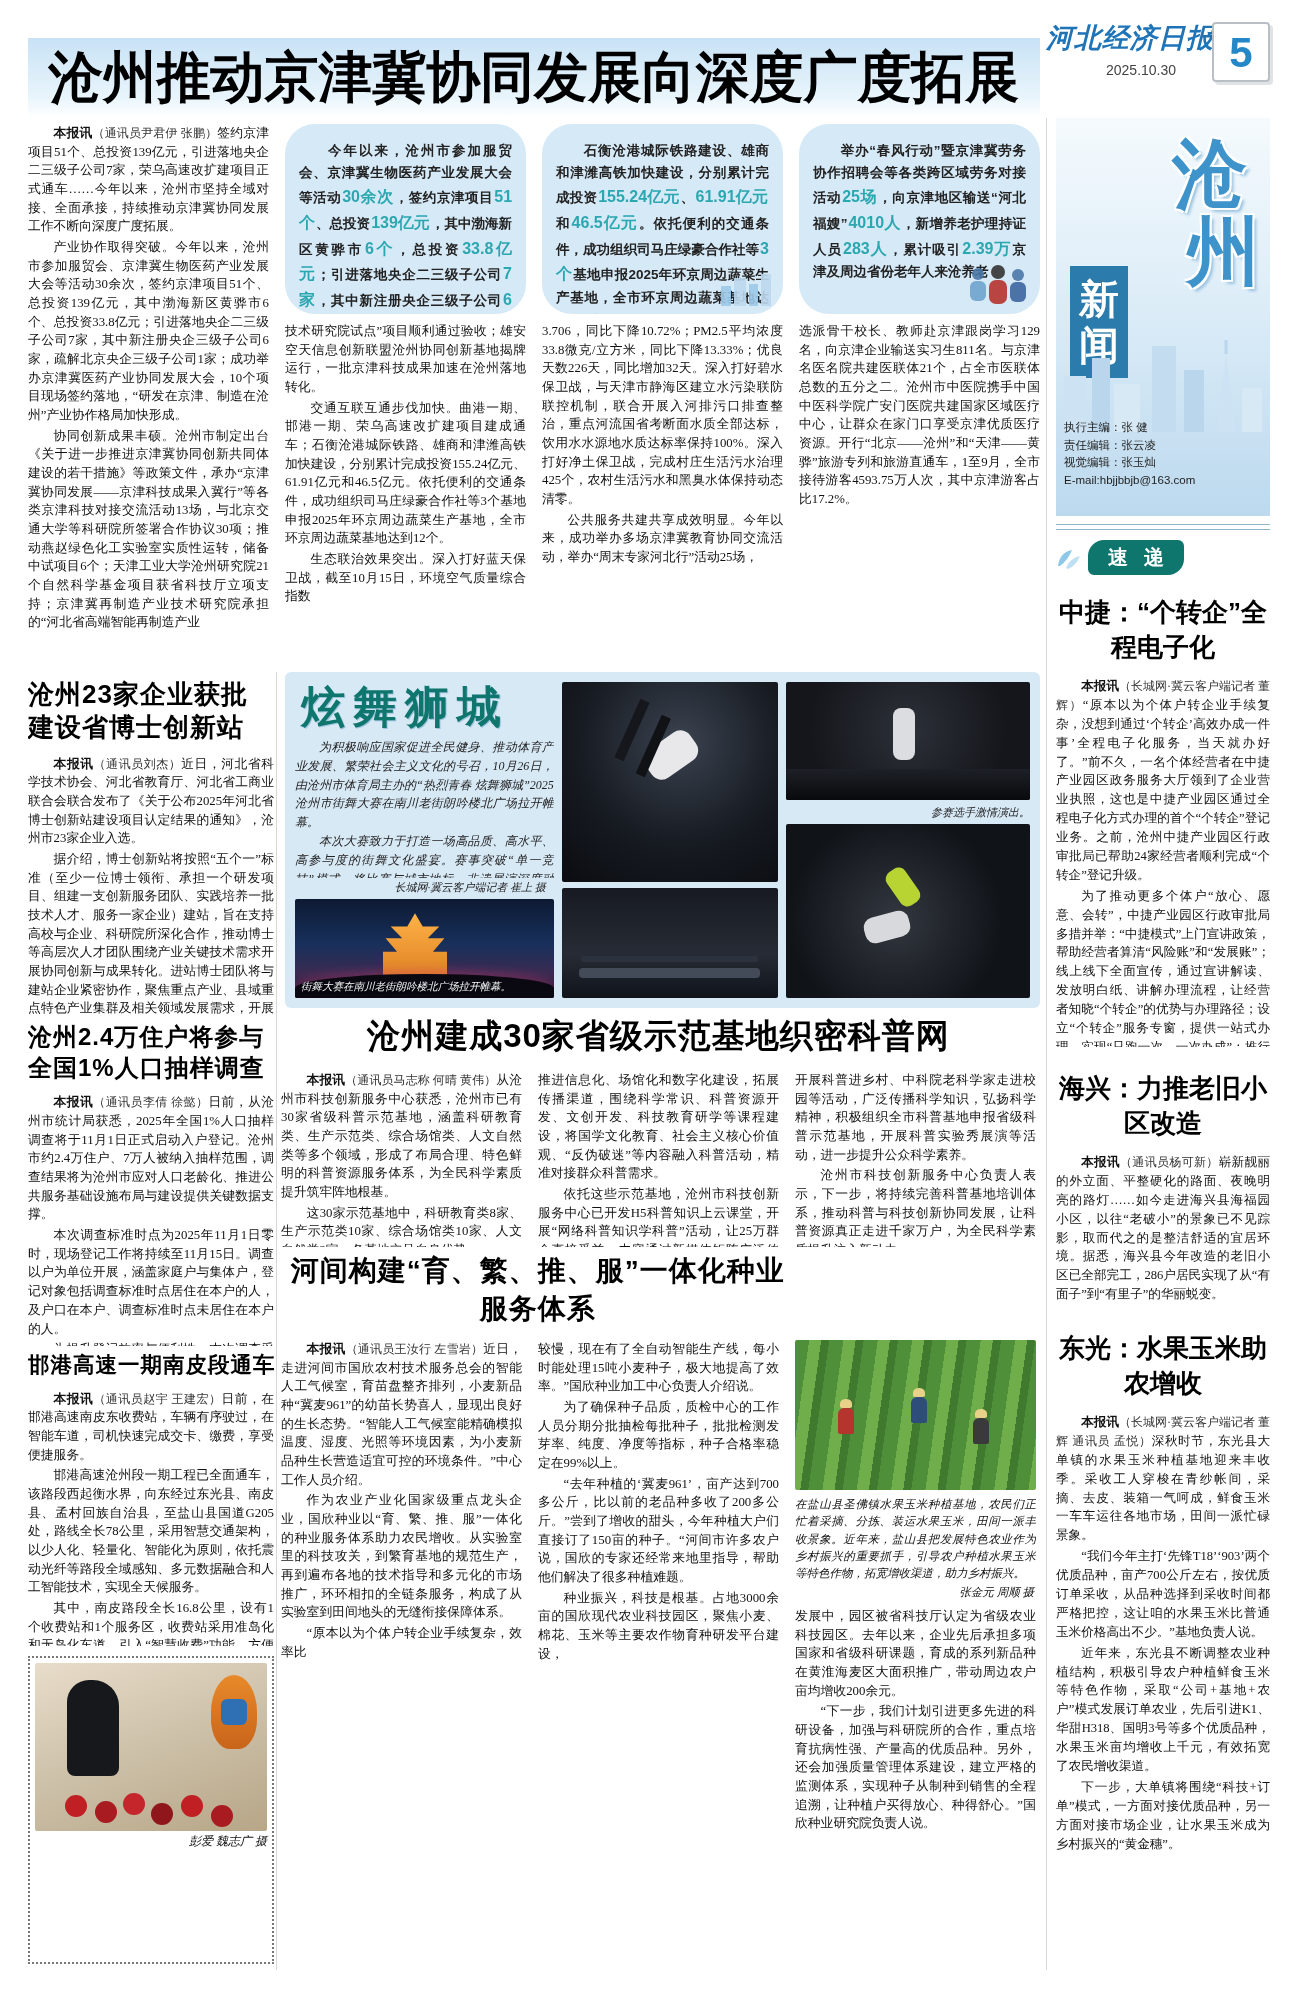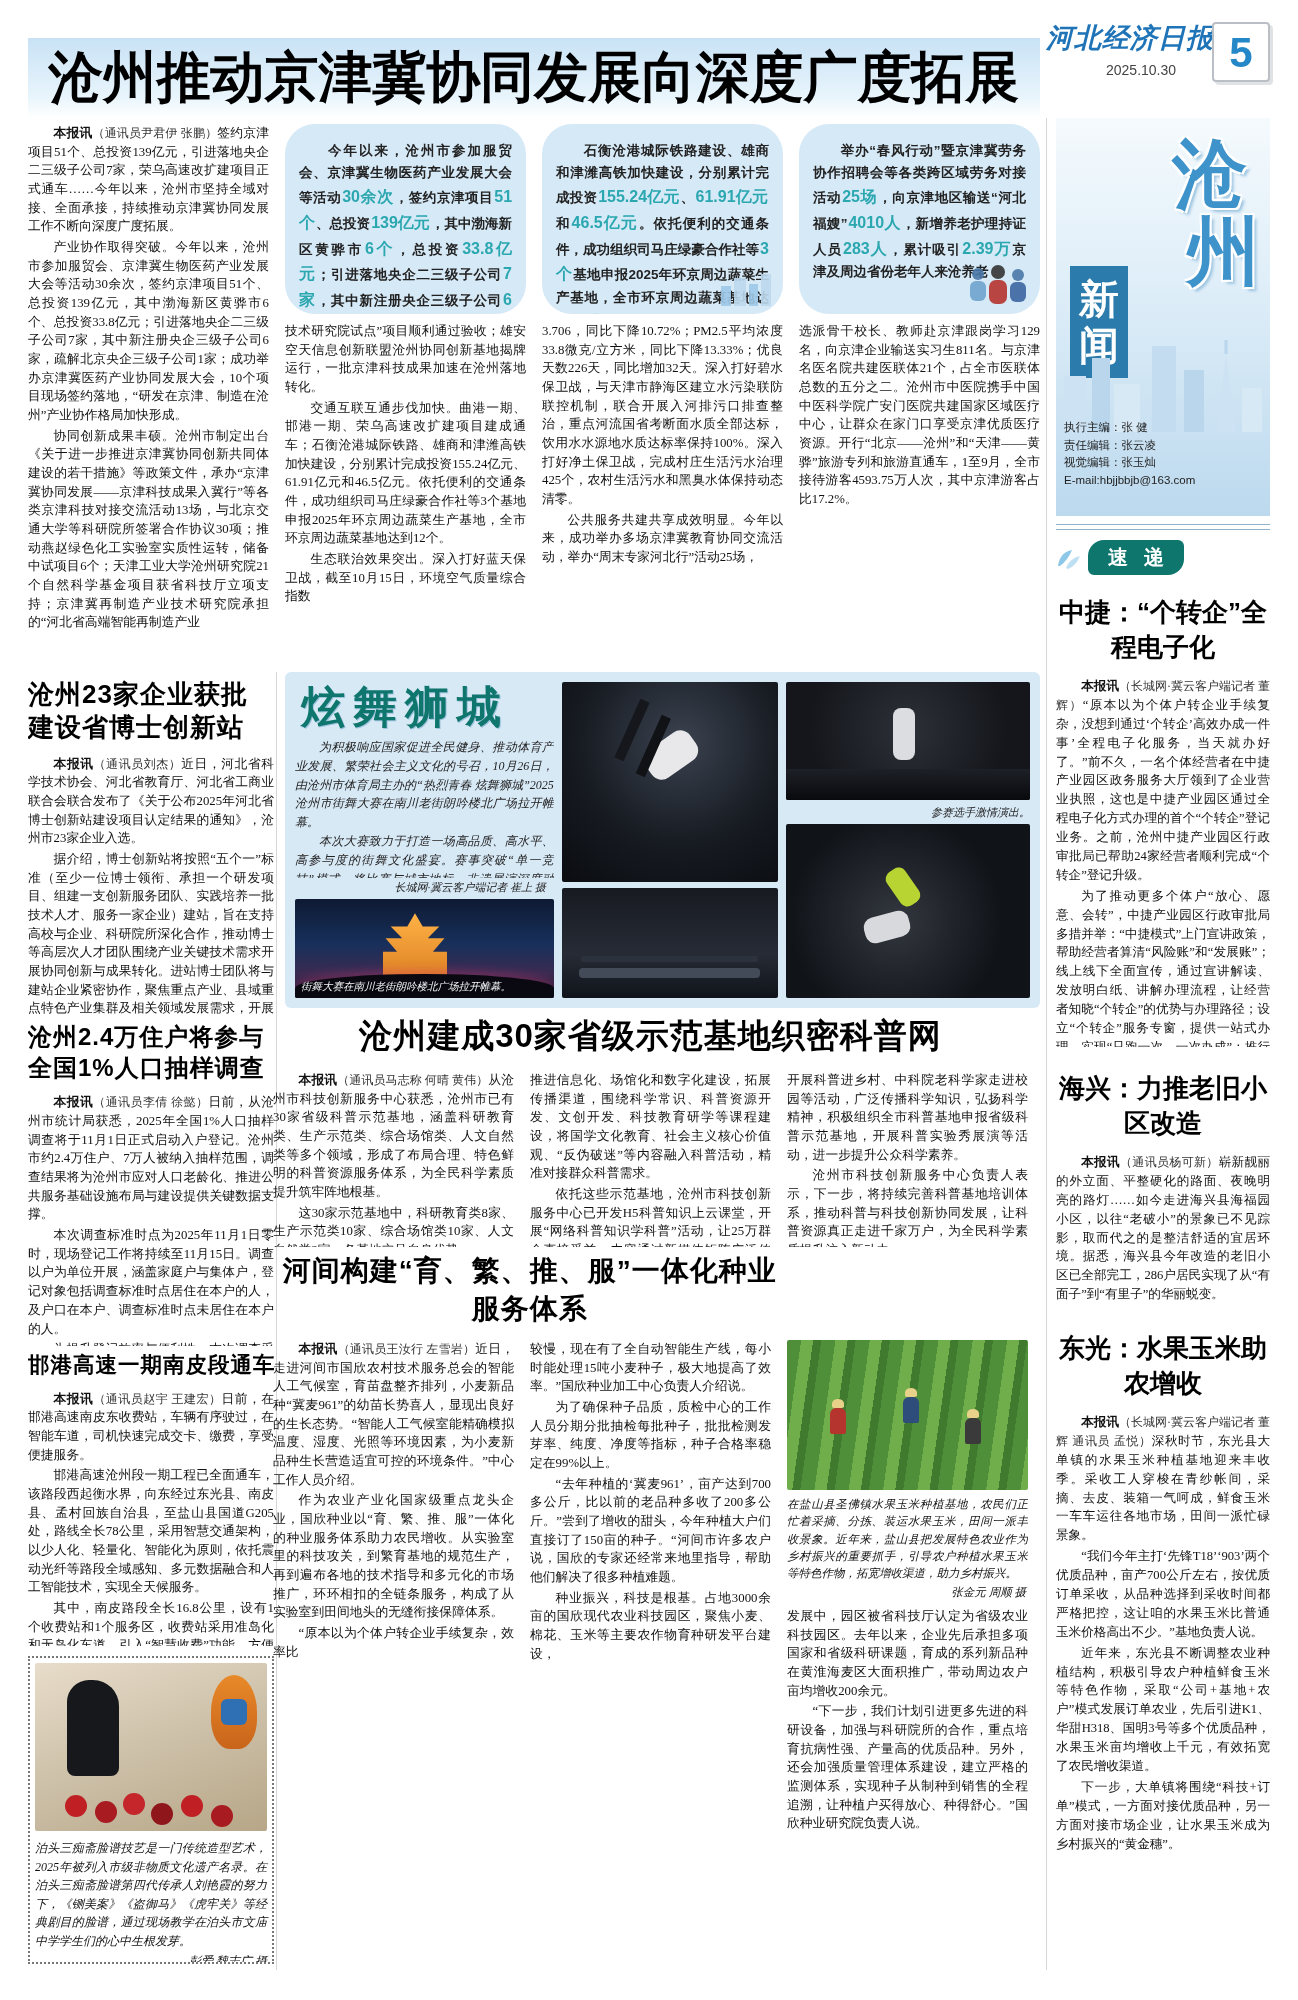--- a/index.html
+++ b/index.html
@@ -99,21 +99,21 @@
   .l-art{overflow:hidden;}
   .l-head{font-family:"Liberation Sans",sans-serif;font-weight:900;color:#000;line-height:1.28;
      margin:6px 0 10px 0;letter-spacing:1px;}
   .l-art .body{font-size:12.8px;line-height:1.46;text-align:justify;}
   .photo-unit{border:2px dotted #777;padding:5px;margin-top:10px;height:308px;overflow:hidden;}
   .photo-unit .photo{height:168px;}
   .unit-cap{font-size:12px;font-style:italic;line-height:1.55;text-align:justify;margin-top:8px;color:#111;}
   .unit-credit{text-align:right;font-style:italic;font-size:12px;margin-top:2px;}
 
   
-  .mid-art{position:absolute;left:273px;width:755px;}
+  .mid-art{position:absolute;left:281px;width:755px;}
   .mid-head{font-family:"Liberation Sans",sans-serif;font-weight:900;font-size:33px;color:#000;
      text-align:center;letter-spacing:1px;margin:0 0 12px 0;}
   .mid-body{display:grid;grid-template-columns:repeat(3,1fr);column-gap:16px;
      font-size:12.8px;line-height:1.46;text-align:justify;}
   .mid-body .col{overflow:hidden;}
   .b2-head{width:68%;font-size:28px;}
   .embed-photo{height:150px;margin-bottom:6px;}
   .embed-cap{font-size:11.5px;font-style:italic;line-height:1.5;text-align:justify;margin-bottom:2px;}
   .embed-credit{text-align:right;font-style:italic;font-size:11.5px;margin:0 2px 6px 0;}
 
@@ -260,21 +260,20 @@
           </div>
       </div>
     </div>
 
     <div class="photo-unit" data-interactable="false">
       <div class="photo ph-shop" data-interactable="false">
         <div class="shop-fig" data-interactable="false"></div>
         <div class="pompoms" data-interactable="false"></div>
         <div class="figurine" data-interactable="false"></div>
       </div>
-      <div class="unit-cap" data-interactable="false">泊头三痴斋脸谱技艺是一门传统造型艺术，2025年被列入市级非物质文化遗产名录。在泊头三痴斋脸谱第四代传承人刘艳霞的努力下，《铡美案》《盗御马》《虎牢关》等经典剧目的脸谱，通过现场教学在泊头市文庙中学学生们的心中生根发芽。</div>
       <div class="unit-credit" data-interactable="false">彭爱 魏志广 摄</div>
     </div>
   </div>
 
   <div class="mid-art" style="top:1014px;height:230px;" data-interactable="false">
     <div class="mid-head" data-interactable="false">沧州建成30家省级示范基地织密科普网</div>
     <div class="mid-body" style="height:176px;">
       <div class="col" data-interactable="false">
         <p class="lead" data-interactable="false"><span class="intro" data-interactable="false">本报讯</span><span class="byline" data-interactable="false">（通讯员马志称 何晴 黄伟）</span><span data-interactable="false">从沧州市科技创新服务中心获悉，沧州市已有30家省级科普示范基地，涵盖科研教育类、生产示范类、综合场馆类、人文自然类等多个领域，形成了布局合理、特色鲜明的科普资源服务体系，为全民科学素质提升筑牢阵地根基。</span></p>
         <div data-interactable="false">

